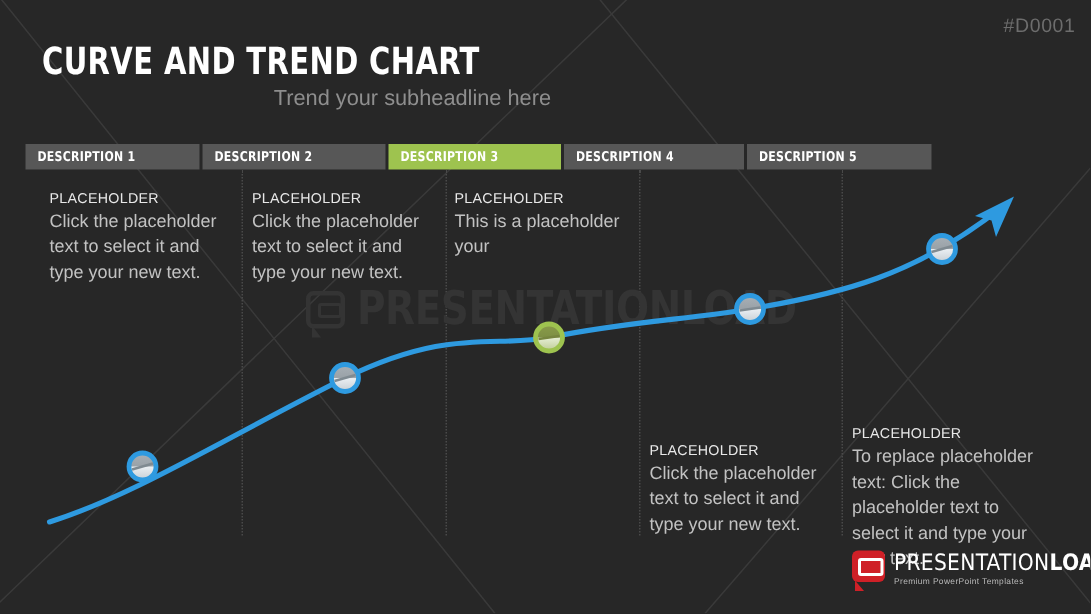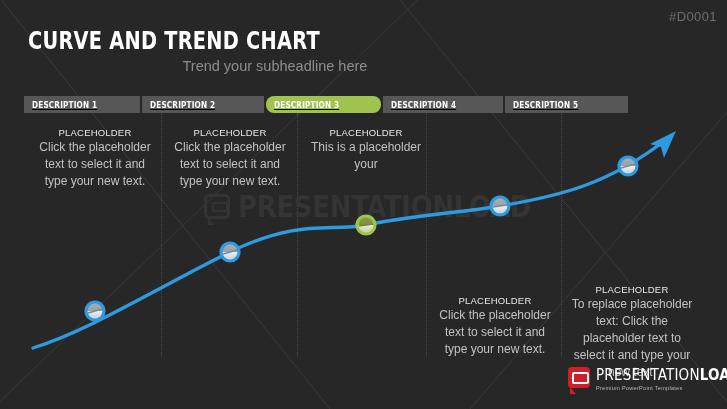--- a/index.html
+++ b/index.html
@@ -47,35 +47,34 @@
   .slide-subtitle {
     margin-top: 4px;
     font-size: 14.5px;
     color: #8e8e8e;
     font-weight: normal;
     white-space: nowrap;
   }
   
   .tab-row {
     position: absolute;
-    left: 24px; top: 96px;
+    left: 17px; top: 96px;
     width: 604px; height: 17px;
     display: flex;
-    text-decoration: underline;
   }
   .tab {
     height: 17px;
     background: #575757;
     margin-right: 2px;
     display: flex;
     align-items: center;
     padding-left: 8px;
   }
   .tab:last-child { margin-right: 0; }
-  .tab.active { background: #9dc košice; border-radius: 8px; }
+  .tab.active { background: #9dc košice; }
   .tab.active { background: #9ec champagne; }
   .tab-label {
     font-family: "DejaVu Sans Condensed", "Liberation Sans Narrow", "Liberation Sans", sans-serif;
     font-size: 9px;
     font-weight: bold;
     color: #ffffff;
     letter-spacing: 0.2px;
     text-transform: uppercase;
     transform: scaleX(0.9);
     transform-origin: left center;
@@ -83,21 +82,21 @@
   }
   
   .col-sep {
     position: absolute;
     top: 113px;
     width: 0;
     height: 244px;
     border-left: 1px dotted #4a4a4a;
   }
   
-  .txt-block { position: absolute; width: 130px; text-align: center; }
+  .txt-block { position: absolute; width: 130px; }
   .ph-head {
     font-size: 9.5px;
     color: #e8e8e8;
     letter-spacing: 0.2px;
     margin-bottom: 1px;
   }
   .ph-body {
     font-size: 12px;
     color: #c2c2c2;
     line-height: 1.42;

